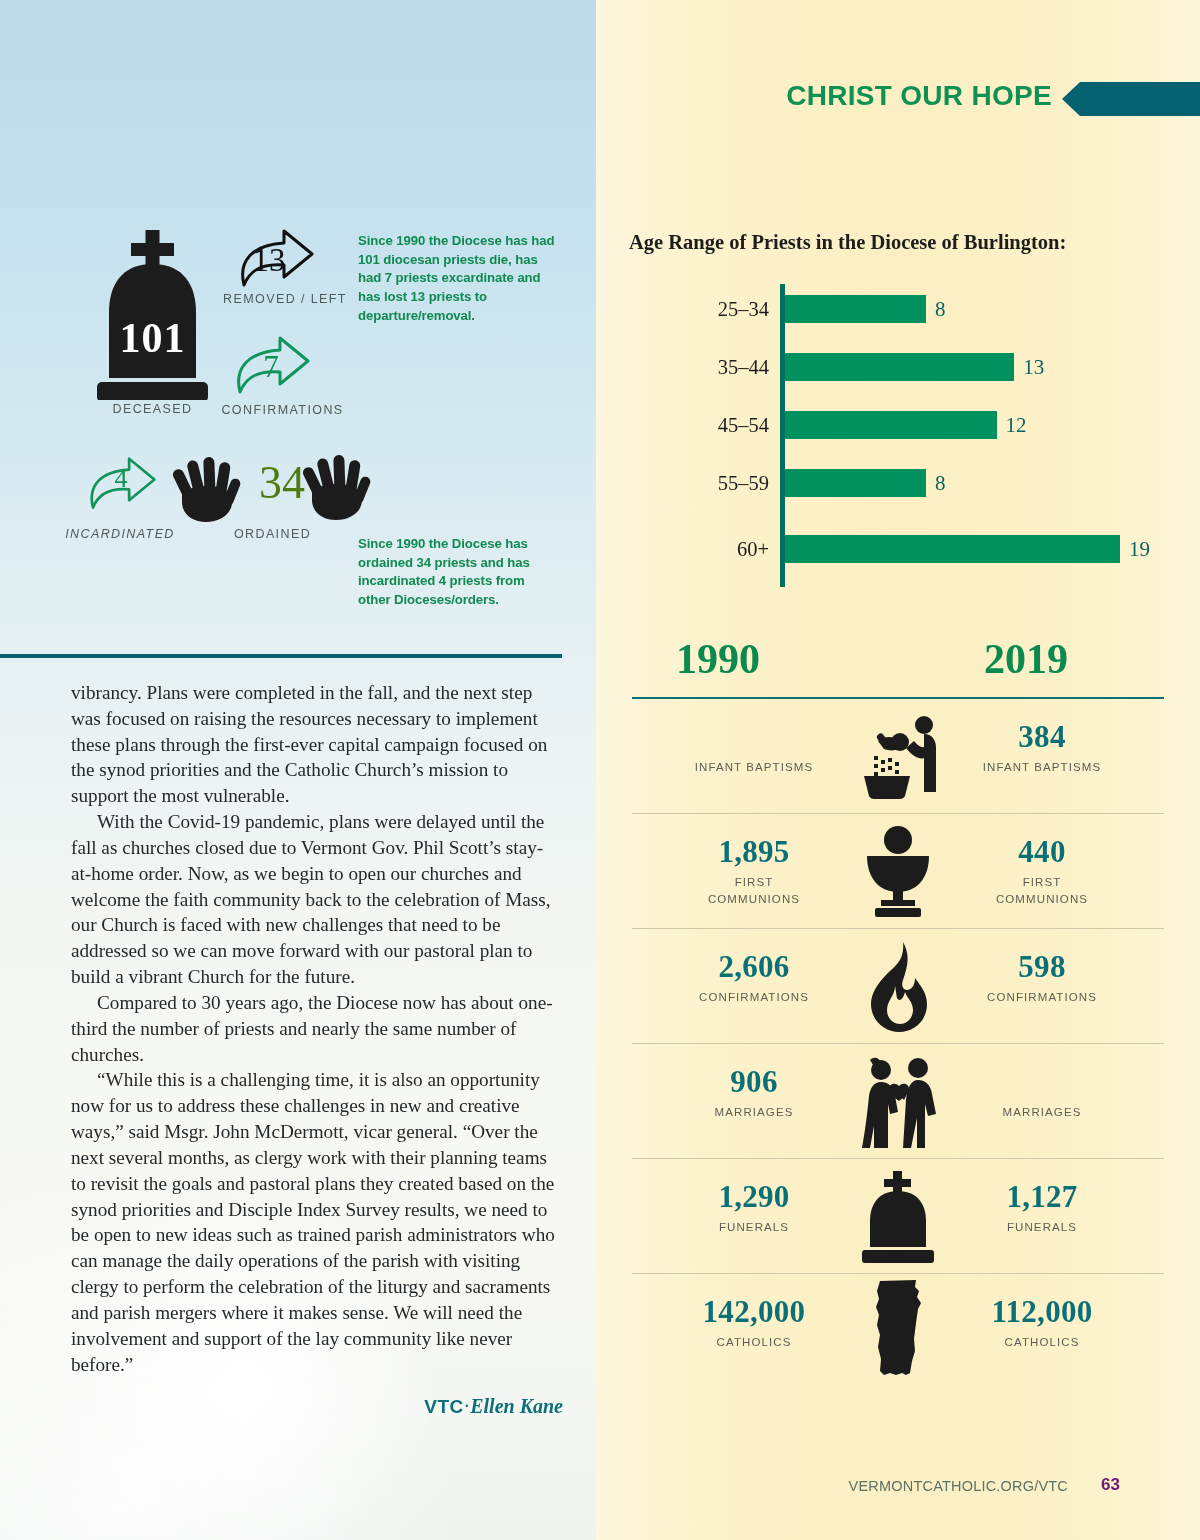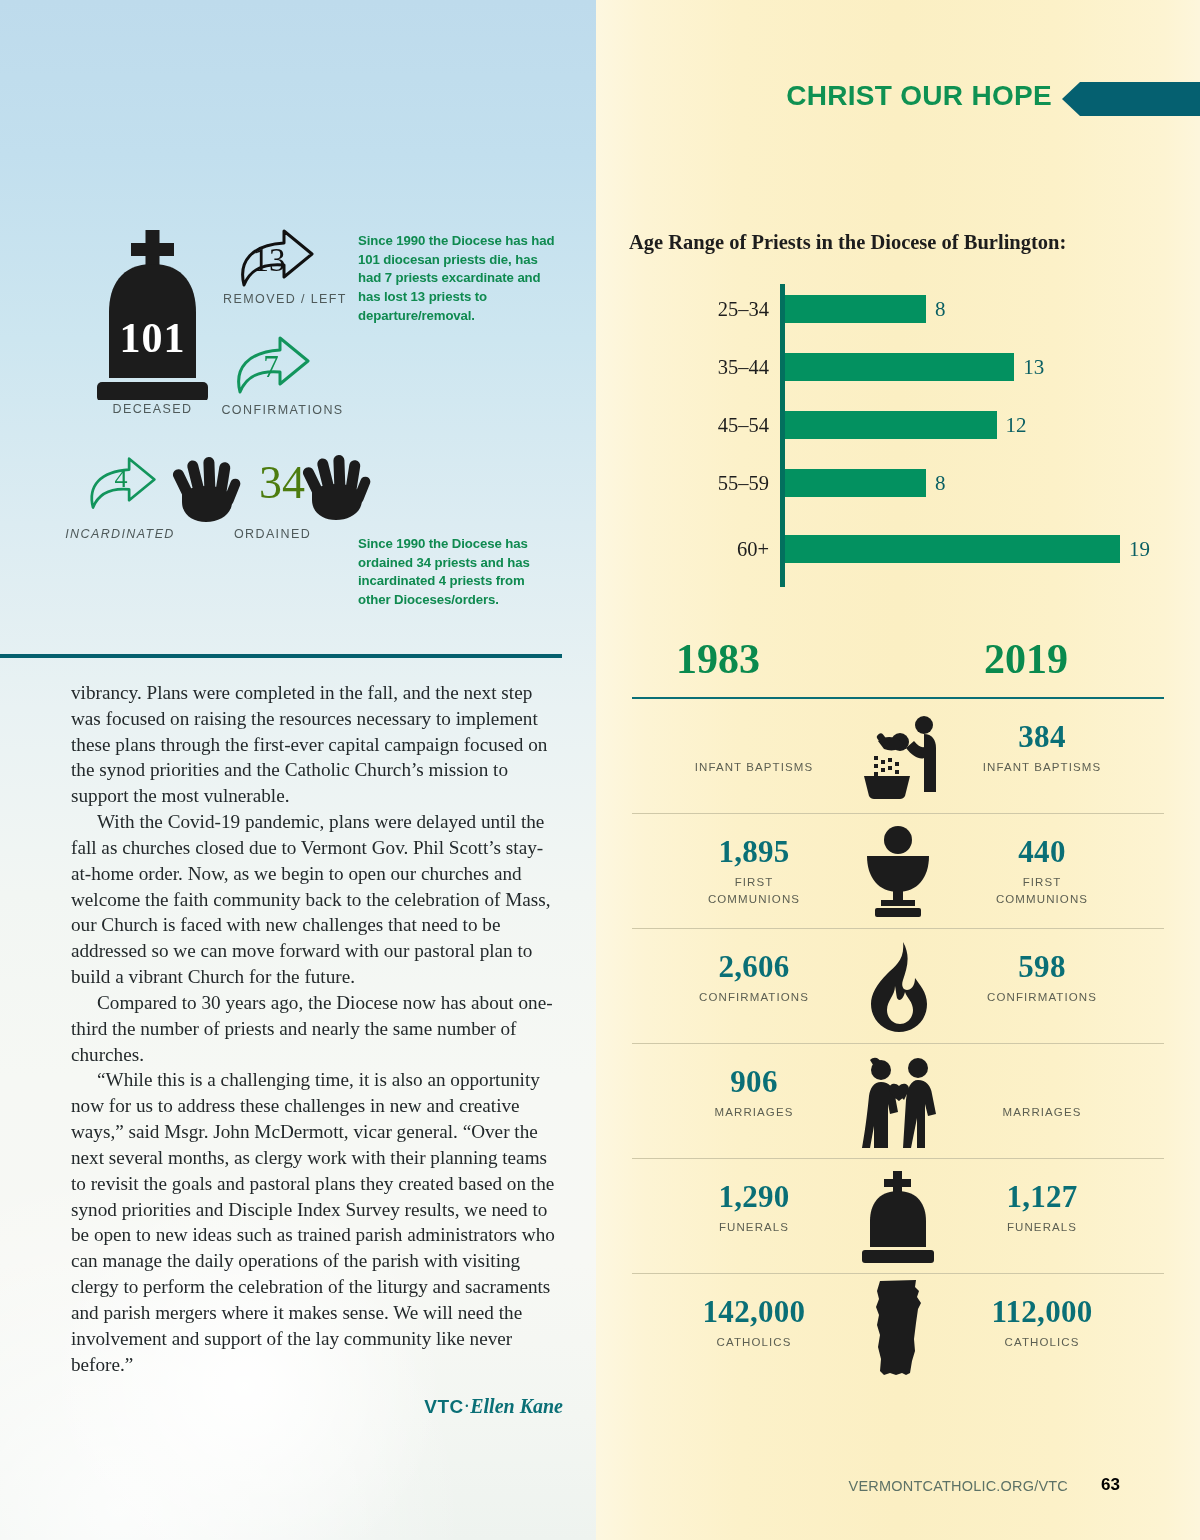--- a/index.html
+++ b/index.html
@@ -196,21 +196,21 @@
 
   
   .footer-url {
     position:absolute; right:132px; bottom:46px;
     font-family:"Liberation Sans", sans-serif;
     font-size:14.5px; letter-spacing:.2px; color:#5d7266;
   }
   .footer-page {
     position:absolute; right:80px; bottom:45px;
     font-family:"Liberation Sans", sans-serif;
-    font-weight:700; font-size:17px; color:#000000;
+    font-weight:700; font-size:17px; color:#701a75;
   }
 </style>
 </head>
 <body>
 
 <div id="page">
 
   <div class="left-col"></div>
   <div class="right-col"></div>
 
@@ -327,21 +327,21 @@
             <div class="bar-label">60+</div>
             <div class="bar-fill" style="width: 335px; background: rgb(3, 145, 96);"></div>
             <div class="bar-value" style="left: 491px; color: rgb(10, 95, 99);">19</div>
           </div>
         </div>
     </div>
   </div>
 
   <div class="compare">
     <div class="compare-head">
-      <div class="year year-1990">1983</div>
+      <div class="year year-1990">1990</div>
       <div class="year year-2019">2019</div>
     </div>
     <div class="rule"></div>
     <div id="rows">
         <div class="crow">
           <div class="clab l">INFANT BAPTISMS</div>
           <div class="cicon">
             <svg width="96" height="86" viewBox="0 0 96 86">
               <g fill="#1c1c1c">
                 <circle cx="74" cy="11" r="9"></circle>

